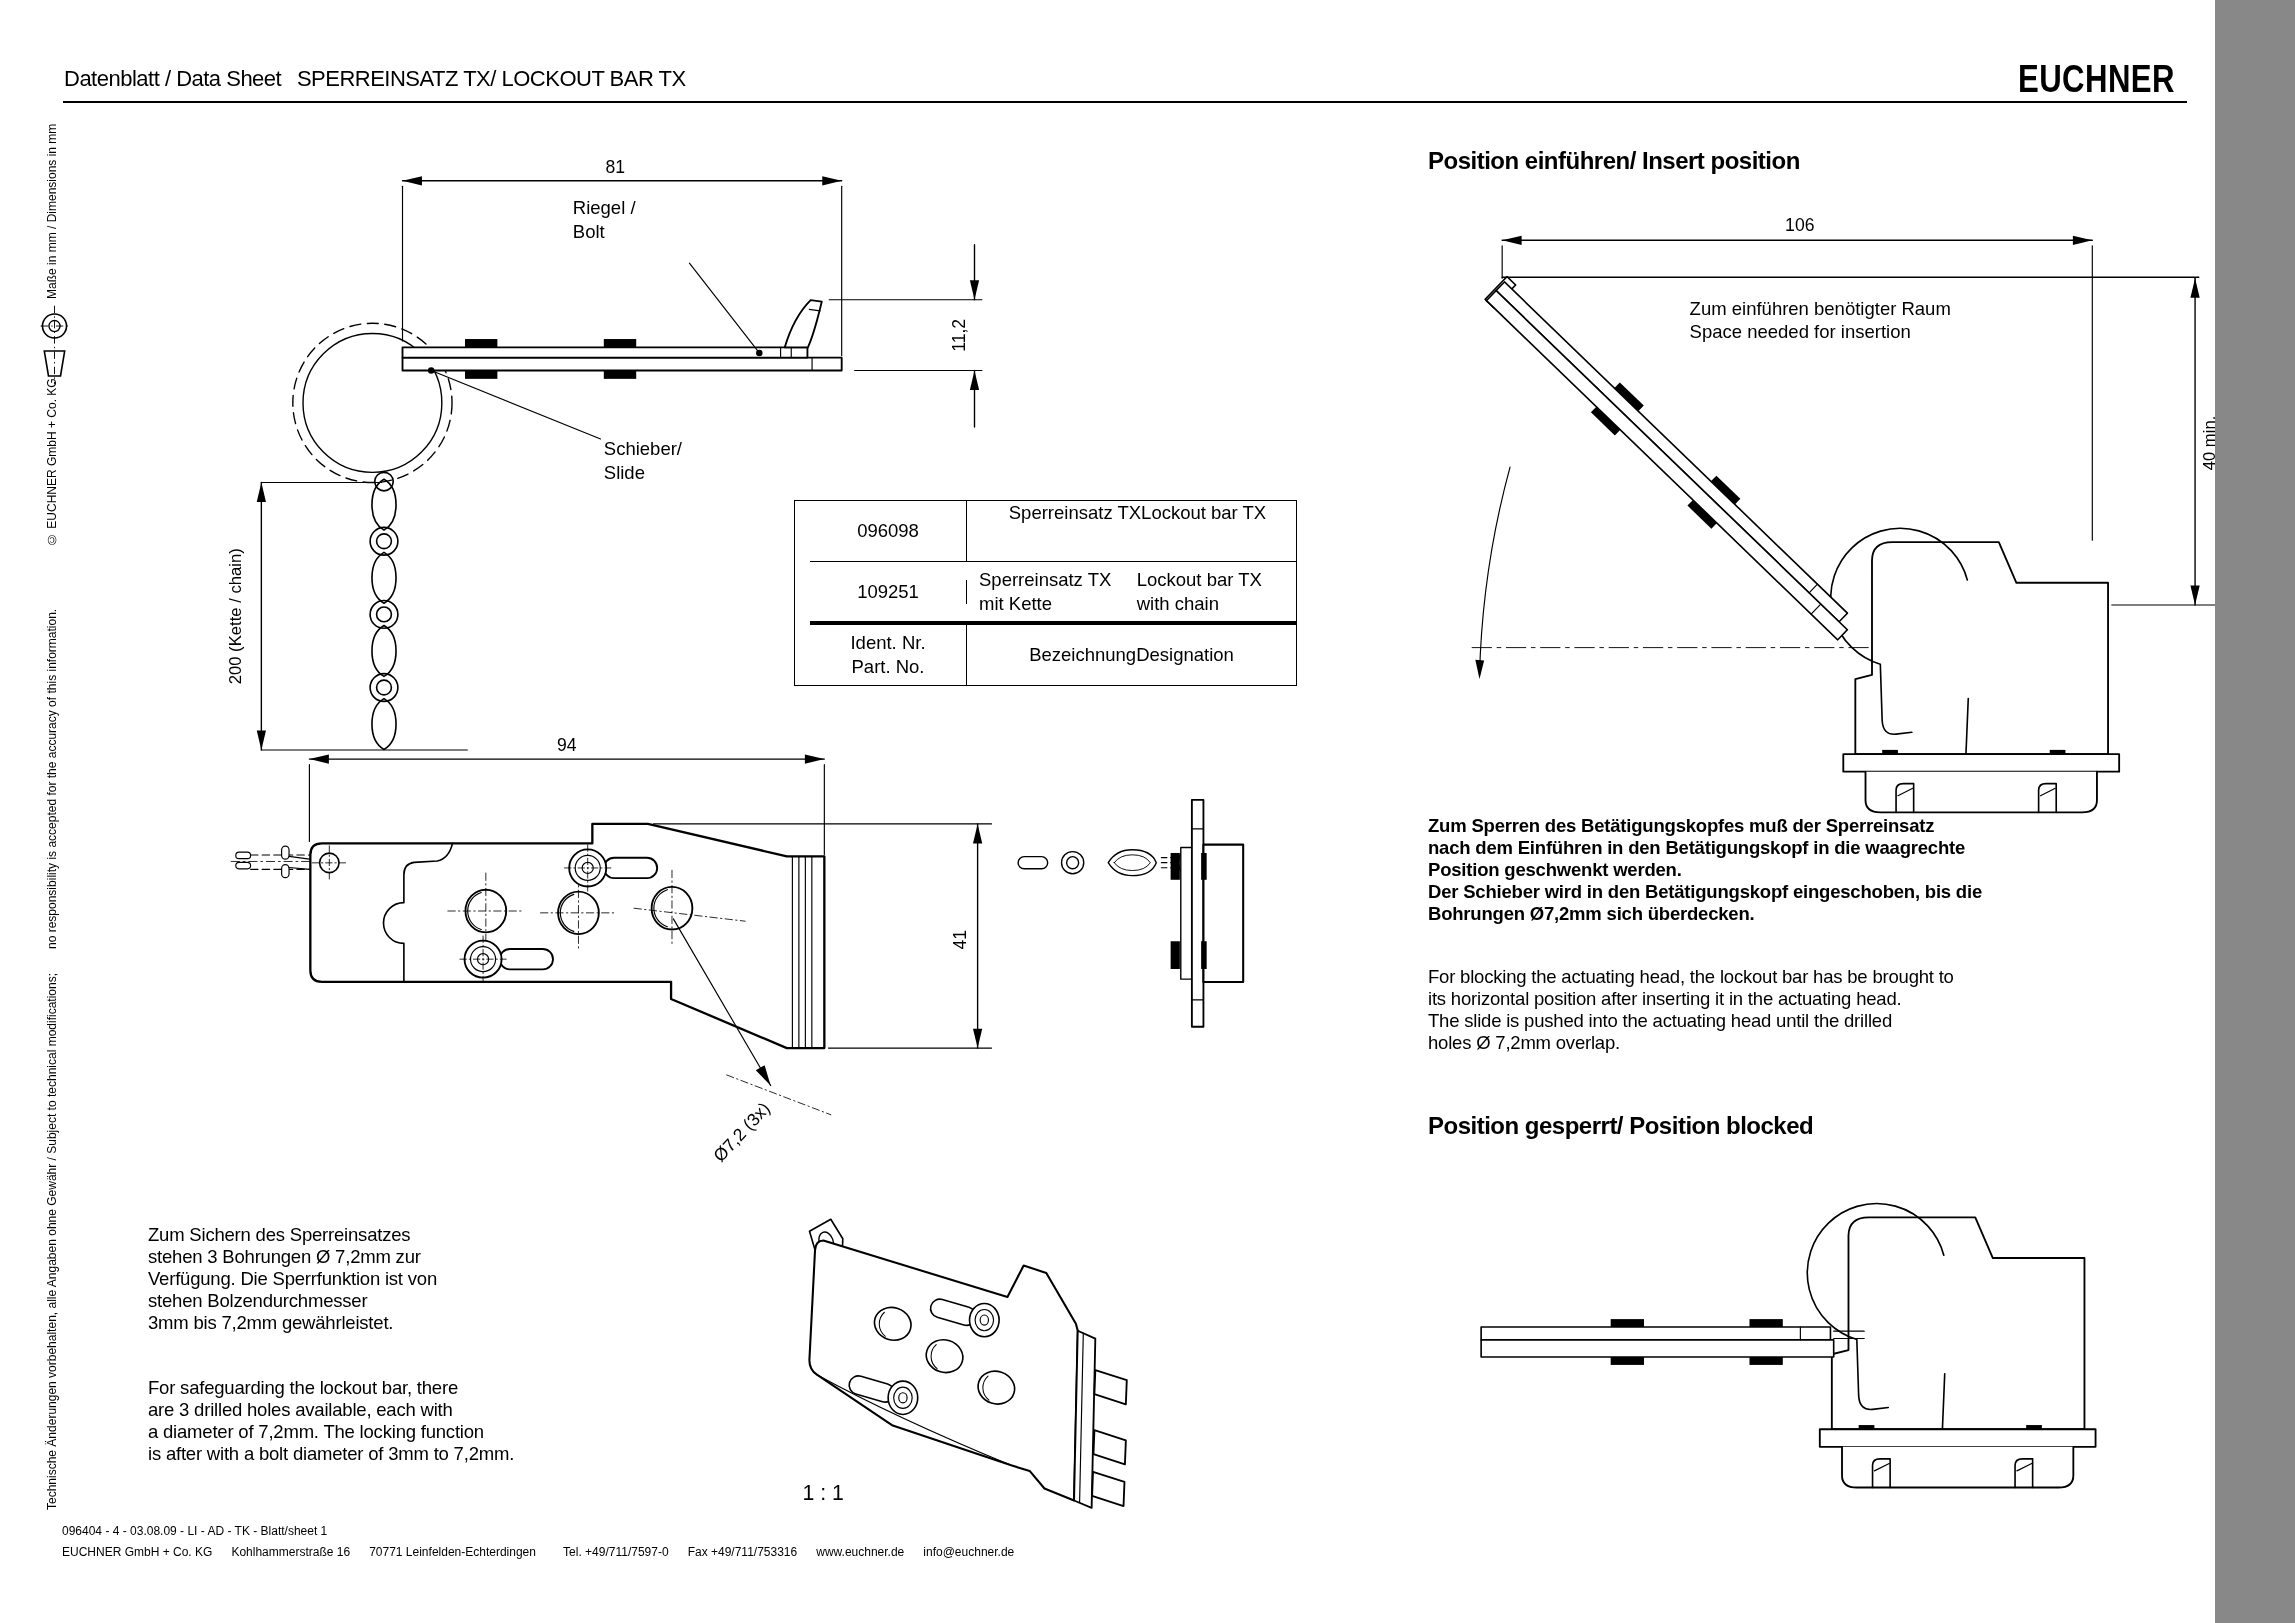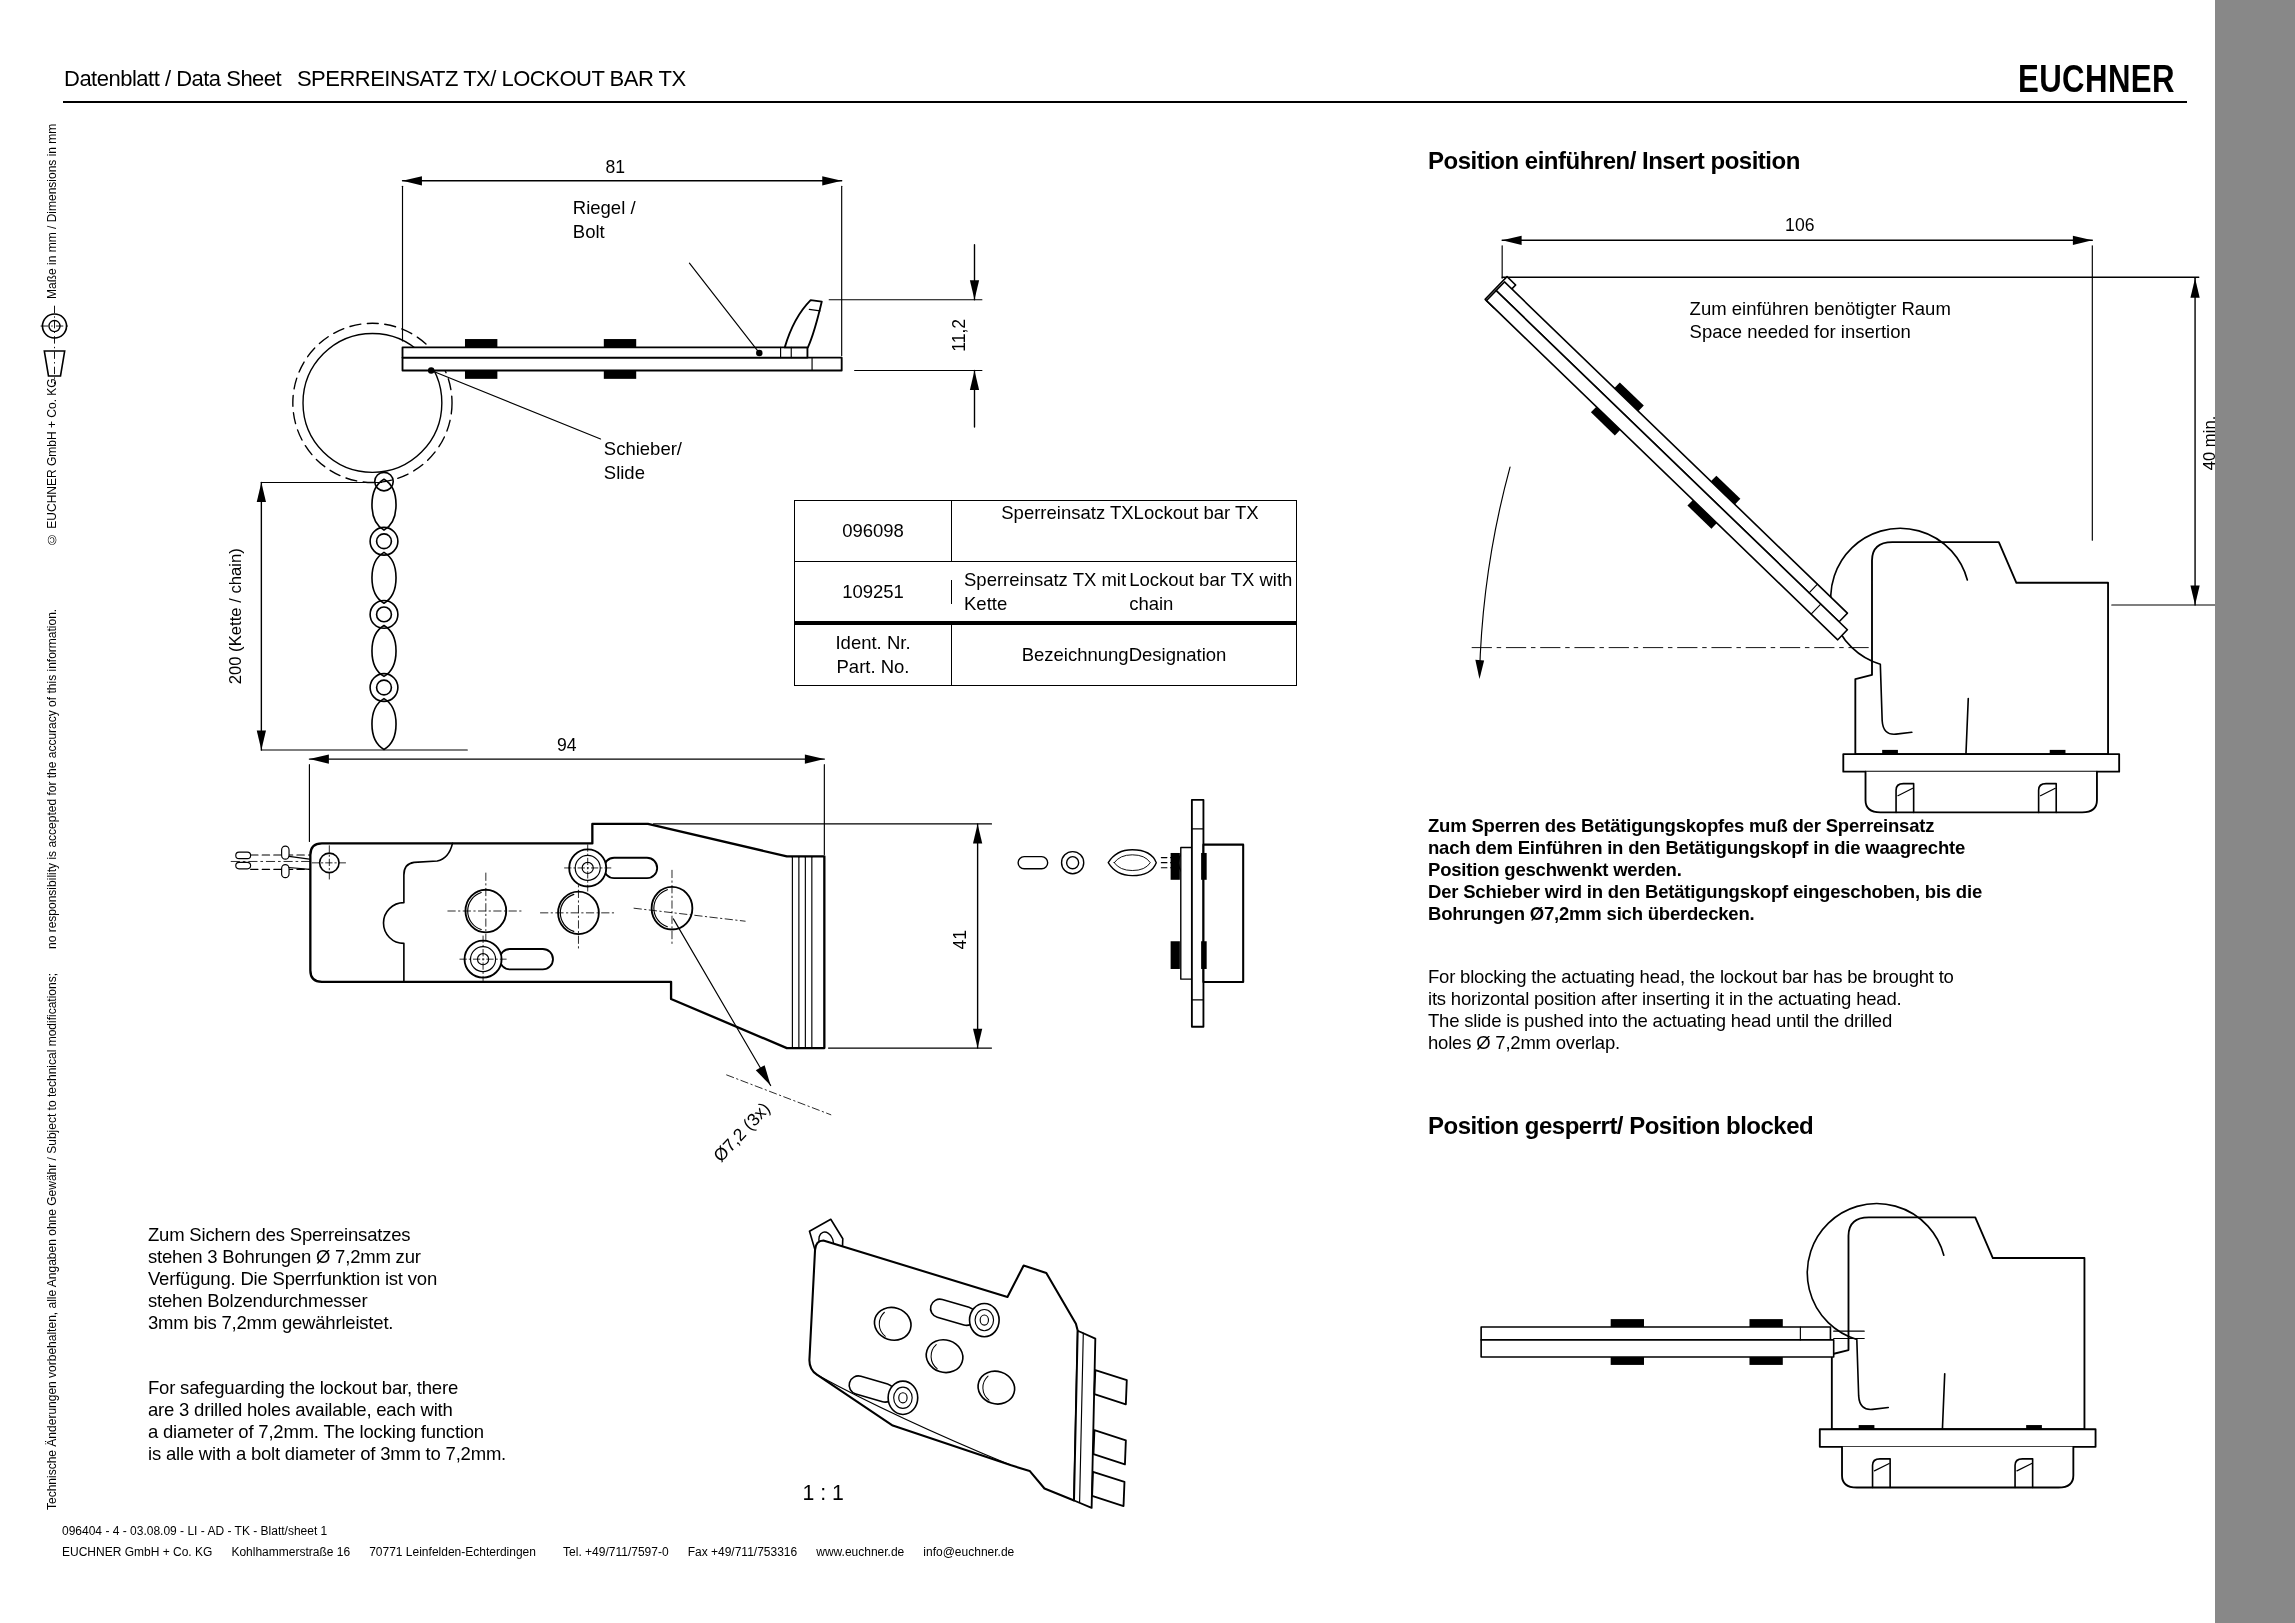--- a/index.html
+++ b/index.html
@@ -16,21 +16,21 @@
         transform:scale(0.82,1.0);transform-origin:left top;letter-spacing:0.5px;white-space:nowrap;}
   
   .vt{position:absolute;left:43px;width:19.4px;writing-mode:vertical-rl;transform:rotate(180deg);
       font-size:12px;line-height:19.4px;white-space:nowrap;}
   
   .h1{font-size:24px;font-weight:bold;letter-spacing:-0.5px;white-space:nowrap;}
   
   .para{font-size:18.5px;line-height:22px;letter-spacing:-0.2px;white-space:nowrap;}
   
   #ptable{left:794px;top:500px;width:503px;height:186px;border:1.9px solid #000;
-          display:flex;flex-direction:column;box-sizing:border-box;font-size:18.5px;}
+          display:flex;flex-direction:column;box-sizing:border-box;font-size:18.5px;padding-left:15px;}
   #ptable .trow{display:flex;flex:1;min-height:0;}
   #ptable .trow.r1{border-bottom:1.4px solid #000;}
   #ptable .trow.r2{border-bottom:4.2px solid #000;align-items:center;}
   #ptable .c1{width:156px;border-right:1.9px solid #000;display:flex;flex-direction:column;
               align-items:center;justify-content:center;line-height:24px;}
   #ptable .c2{flex:1;display:flex;flex-direction:row;justify-content:center;
               padding-left:12px;line-height:24px;}
   #ptable .c2.center{align-items:center;padding-left:0;text-align:right;}
   
   .foot{font-size:12px;letter-spacing:0px;white-space:nowrap;}
@@ -347,21 +347,21 @@
     <div>Zum Sichern des Sperreinsatzes</div>
     <div>stehen 3 Bohrungen Ø 7,2mm zur</div>
     <div>Verfügung. Die Sperrfunktion ist von</div>
     <div>stehen Bolzendurchmesser</div>
     <div>3mm bis 7,2mm gewährleistet.</div>
   </div>
   <div class="abs para" style="left:148px;top:1377px;">
     <div>For safeguarding the lockout bar, there</div>
     <div>are 3 drilled holes available, each with</div>
     <div>a diameter of 7,2mm. The locking function</div>
-    <div>is alle with a bolt diameter of 3mm to 7,2mm.</div>
+    <div>is after with a bolt diameter of 3mm to 7,2mm.</div>
   </div>
 
   <div class="abs h1" style="left:1428px;top:147px;">Position einführen/ Insert position</div>
 
   <svg style="left:1458px;top:194px;" width="778" height="648" viewBox="0 0 1680 1400">
     <g stroke="#000" fill="none" stroke-linecap="round" stroke-linejoin="round">
 
       <g stroke-width="3">
         <line x1="95" y1="100" x2="1370" y2="100"></line>
         <polygon points="95,100 137,90 137,110" fill="#000" stroke="none"></polygon>

